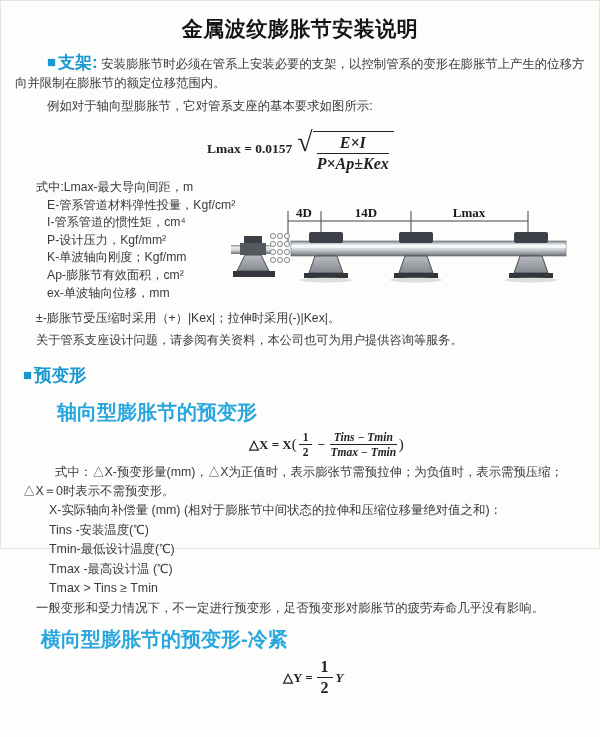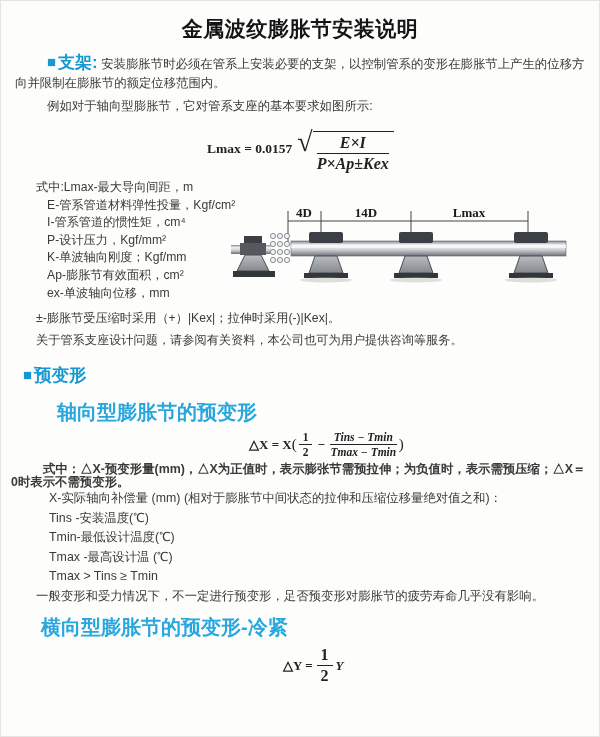--- a/index.html
+++ b/index.html
@@ -1,17 +1,17 @@
 <!DOCTYPE html>
 <html><head>
 <meta charset="utf-8">
 <style>
   html,body{margin:0;padding:0;}
   body{width:600px;height:737px;background:#fdfdfb;overflow:hidden;}
-  .page{box-sizing:border-box;width:600px;height:737px;border:1px solid #e4e4e0;
+  .page{box-sizing:border-box;width:600px;height:549px;border:1px solid #e4e4e0;
         padding:2px 10px;font-family:"Liberation Sans",sans-serif;color:#3a3a3a;}
   .title{text-align:center;font-size:21px;color:#151515;font-weight:bold;
          margin:12px 0 10px;letter-spacing:.5px;}
   .body-p{font-size:12.4px;line-height:19px;margin:4px;}
   .indent{text-indent:32px;}
   .sec-head{color:#1798d0;font-size:17px;font-weight:bold;}
   .marker{color:#1798d0;font-size:15px;margin-right:2px;position:relative;top:-1px;}
   
   .formula1{margin:9px 0 4px 196px;font-family:"Liberation Serif",serif;font-size:13.5px;
             font-weight:bold;color:#222;display:flex;align-items:center;}
@@ -32,21 +32,21 @@
   
   .sec2{margin:12px 0 6px 12px;}
   .sec2 .sec-head{font-size:17.5px;}
   .sub-head{color:#28a6de;font-size:20px;font-weight:bold;margin:12px 0 4px 46px;}
   .sub-head.lateral{margin-left:30px;margin-top:8px;}
   
   .formula2{margin:5px 0 5px 238px;font-family:"Liberation Serif",serif;font-weight:bold;
             font-size:13px;color:#222;display:flex;align-items:center;}
   .formula2 .frac{font-size:11.5px;margin:0 2px;}
   .paren{font-size:15px;font-weight:normal;}
-  .explain{font-size:12.4px;line-height:13px;margin:3px 0 0;text-indent:32px;font-weight:bold;}
+  .explain{font-size:12.4px;line-height:19px;margin:3px 12px 0;text-indent:32px;}
   .defs2 .def-line{margin-left:38px;line-height:19.5px;font-size:12.4px;}
   .defs2 .def-line.flush{margin-left:25px;}
   
   .formula3{margin:5px 0 4px 272px;font-family:"Liberation Serif",serif;font-weight:bold;
             font-size:13px;color:#222;display:flex;align-items:center;}
 </style>
 </head>
 <body>
 
 <div class="page">

